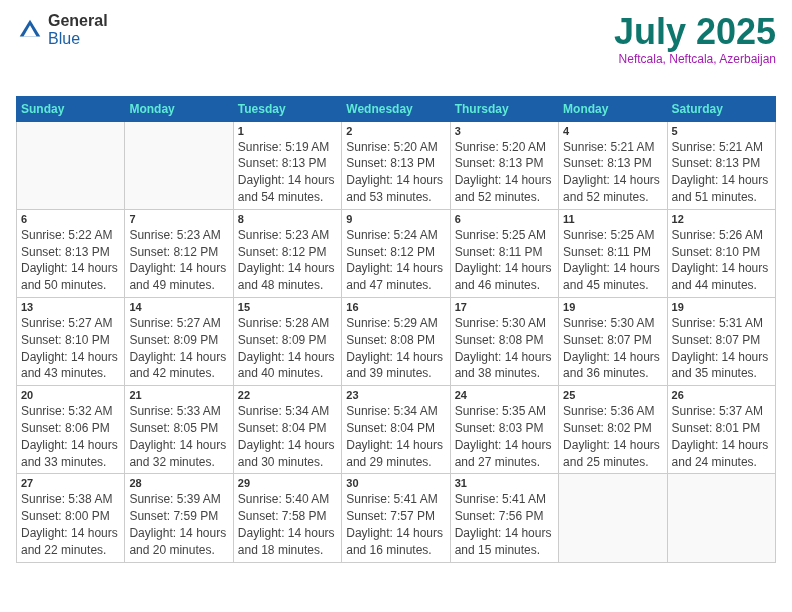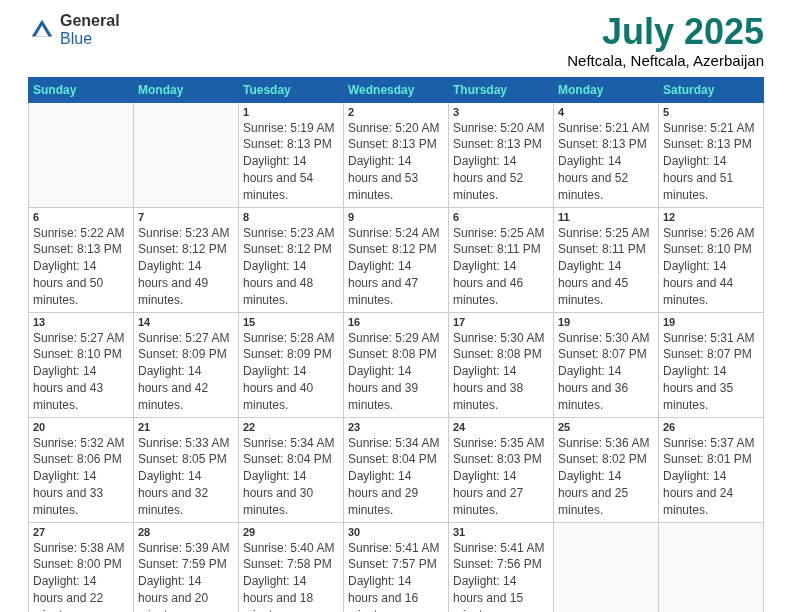--- a/index.html
+++ b/index.html
@@ -6,23 +6,24 @@
     body {
       font-family: Arial, sans-serif;
       background: #fff;
       width: 792px;
       height: 612px;
       overflow: hidden;
     }
     .page {
       width: 792px;
       height: 543px;
-      padding: 12px 28px;
+      padding: 12px 16px;
       display: flex;
       flex-direction: column;
+      gap: 22px;
     }
     .header {
       display: flex;
       justify-content: space-between;
       align-items: flex-start;
       margin-bottom: 8px;
     }
     .logo {
       display: flex;
       align-items: center;
@@ -50,22 +51,22 @@
     .title-section {
       text-align: right;
     }
     .month-title {
       font-size: 36px;
       font-weight: bold;
       color: #0f766e;
       line-height: 1.1;
     }
     .location {
-      font-size: 15px;
-      color: #000000;
+      font-size: 12px;
+      color: #a21caf;
     }
     .calendar {
       flex: 1;
       border: 1px solid #ccc;
       border-collapse: collapse;
       width: 100%;
       table-layout: fixed;
     }
     .calendar th {
       background: #1a5fa8;

